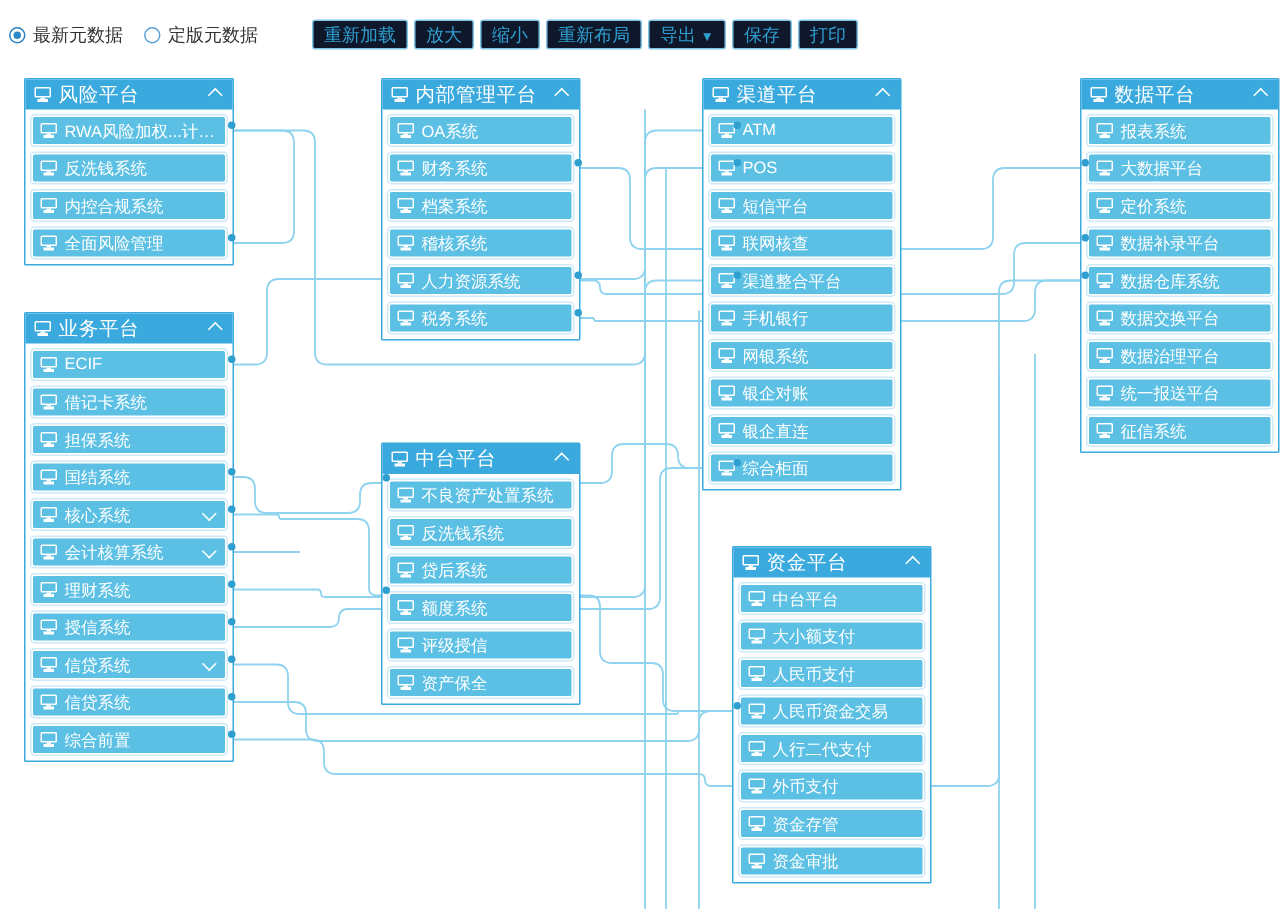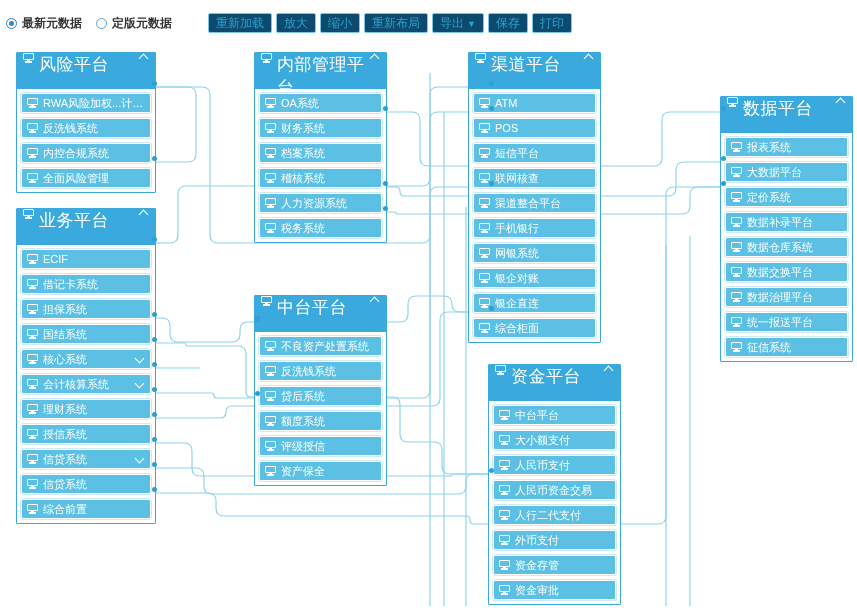--- a/index.html
+++ b/index.html
@@ -8,57 +8,57 @@
     background:#ffffff;
     font-family:"Liberation Sans","DejaVu Sans",sans-serif;
     overflow:hidden;
     position:relative;
   }
   
   #toolbar{
     position:absolute;left:0;top:0;width:857px;height:46px;
     display:flex;align-items:center;
   }
-  .radio-group{display:flex;align-items:flex-start;margin-left:6px;font-weight:bold;}
+  .radio-group{display:flex;align-items:flex-start;margin-left:6px;}
   .radio-opt{display:flex;align-items:center;margin-right:14px;cursor:pointer;}
   .radio-dot{
     width:11px;height:11px;border-radius:50%;
     border:1px solid #5a9fd4;background:#fff;
     display:inline-block;position:relative;margin-right:5px;box-sizing:border-box;
   }
   .radio-opt.checked .radio-dot{border:1px solid #2a7fbf;}
   .radio-opt.checked .radio-dot:after{
     content:"";position:absolute;left:2px;top:2px;width:5px;height:5px;
     border-radius:50%;background:#2f88c9;
   }
   .radio-label{font-size:12px;color:#333;white-space:nowrap;}
   .btn-group{display:flex;align-items:center;margin-left:22px;}
   .tbtn{
-    border:1px solid #7ec5e8;background:#0c4a6e;color:#2f9fd0;
+    border:1px solid #7ec5e8;background:#0f172a;color:#2f9fd0;
     font-size:12px;height:20px;line-height:18px;padding:0 7px;
     margin-right:4px;border-radius:2px;box-sizing:border-box;
     white-space:nowrap;cursor:pointer;
     font-family:"Liberation Sans","DejaVu Sans",sans-serif;
   }
   .tbtn .caret{font-size:9px;margin-left:3px;}
   
   #canvas{position:absolute;left:0;top:46px;width:857px;height:562px;}
   #edges{position:absolute;left:0;top:0;width:857px;height:562px;pointer-events:none;}
   
   .panel{
     position:absolute;
     background:#ffffff;
     border:1px solid #3aa9dd;
     box-sizing:border-box;
     border-radius:1px;
   }
   .panel-hd{
-    height:36px;background:#3aa9dd;color:#fff;
-    display:flex;align-items:flex-start;padding:0 6px;box-sizing:border-box;
-    font-size:17px;
+    height:20px;background:#3aa9dd;color:#fff;
+    display:flex;align-items:center;padding:0 6px;box-sizing:border-box;
+    font-size:13px;
   }
   .panel-hd .hd-title{flex:1;margin-left:5px;letter-spacing:.5px;}
   .mon{
     display:inline-block;width:11px;height:10px;position:relative;flex:none;
   }
   .mon .scr{
     position:absolute;left:0;top:0;width:11px;height:7px;
     border:1.2px solid currentColor;box-sizing:border-box;border-radius:1px;
   }
   .mon .stand{
@@ -574,21 +574,21 @@
           <div class="node">
             <span class="mon">
               <span class="scr"></span>
               <span class="stand"></span>
               <span class="base"></span>
             </span>
             <span class="nlabel">资金审批</span>
           </div>
         </div>
       </div>
-      <div class="panel" style="left: 720px; top: 6px; width: 133px; margin-top: 44px;">
+      <div class="panel" style="left: 720px; top: 6px; width: 133px;">
         <div class="panel-hd">
           <span class="mon">
             <span class="scr"></span>
             <span class="stand"></span>
             <span class="base"></span>
           </span>
           <span class="hd-title">数据平台</span>
           <span class="chev"></span>
         </div>
         <div class="panel-bd">

